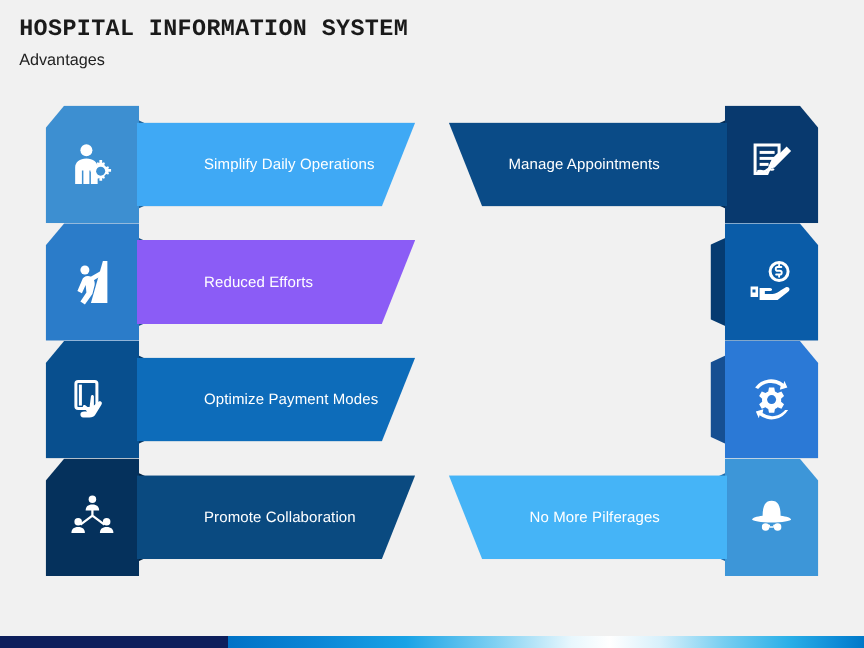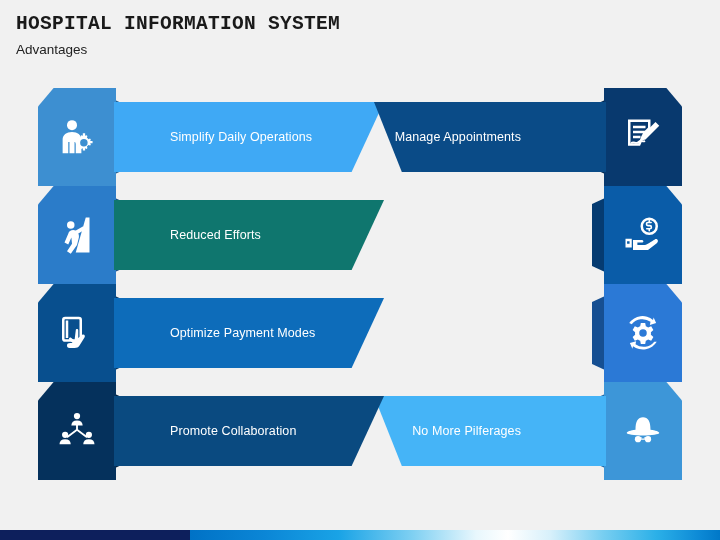--- a/index.html
+++ b/index.html
@@ -16,21 +16,21 @@
     font-size:19.5px;font-weight:bold;color:#1a1a1a;
     letter-spacing:.3px;line-height:1.1;margin:0;white-space:nowrap;font-family:Liberation Mono, monospace;
   }
   .subtitle{
     font-size:13.5px;color:#222;margin-top:8px;line-height:1.1;
   }
   
   .board{position:absolute;left:0;top:88px;width:720px;height:400px;}
   .row{position:absolute;left:0;width:720px;height:98px;}
   .side{position:absolute;top:0;height:98px;width:320px;}
-  .side.left{left:38px;padding-left:38px;}
+  .side.left{left:38px;}
   .side.right{left:362px;}
 
   
   .plate{
     position:absolute;top:0;width:78px;height:98px;
     filter:drop-shadow(1px 2px 2px rgba(0,0,0,.25));
     display:flex;align-items:center;justify-content:center;
     z-index:3;
   }
   .side.left .plate{
@@ -67,21 +67,21 @@
     left:76px;right:12px;
     clip-path:polygon(0 0,100% 0,88% 100%,0 100%);
     justify-content:flex-start;
     padding-left:56px;
     box-sizing:border-box;
   }
   .side.right .banner{
     right:76px;left:12px;
     clip-path:polygon(0 0,100% 0,100% 100%,12% 100%);
     justify-content:flex-end;
-    padding-right:85px;
+    padding-right:56px;
     box-sizing:border-box;
   }
   .label{
     font-size:12.5px;color:#fff;font-weight:500;white-space:nowrap;
     letter-spacing:.1px;
   }
   
   .footerbar{
     position:absolute;left:0;bottom:0;width:720px;height:10px;
   }
@@ -155,21 +155,21 @@
     <div class="side left">
       <div class="fold" style="background:#1a4f85"></div>
       <div class="plate" style="background:#2b7cc9">
         <svg viewBox="0 0 64 64" fill="#fff">
           <path d="M46 4h6v56H30z"></path>
           <circle cx="22" cy="16" r="6"></circle>
           <path d="M26 24c-4 0-7 2-8 6l-6 14 6 3 5-11 1 10-8 12 6 4 10-14 3-12c1-6-3-12-9-12z"></path>
           <path d="M28 26l14-8 3 5-15 9z"></path>
         </svg>
       </div>
-      <div class="banner" style="background:#0f766e">
+      <div class="banner" style="background:#8b5cf6">
         <span class="label">Reduced Efforts</span>
       </div>
     </div>
 
     <div class="side right">
       <div class="fold" style="background:#053b71"></div>
       <div class="plate" style="background:#0a5ca8">
         <svg viewBox="0 0 64 64" fill="#fff">
           <circle cx="42" cy="18" r="12" fill="none" stroke="#fff" stroke-width="4"></circle>
           <path d="M45 12h-5a2.5 2.5 0 0 0 0 5h3a2.5 2.5 0 0 1 0 5h-5M42 9v3M42 22v3" fill="none" stroke="#fff" stroke-width="2.5" stroke-linecap="round"></path>

